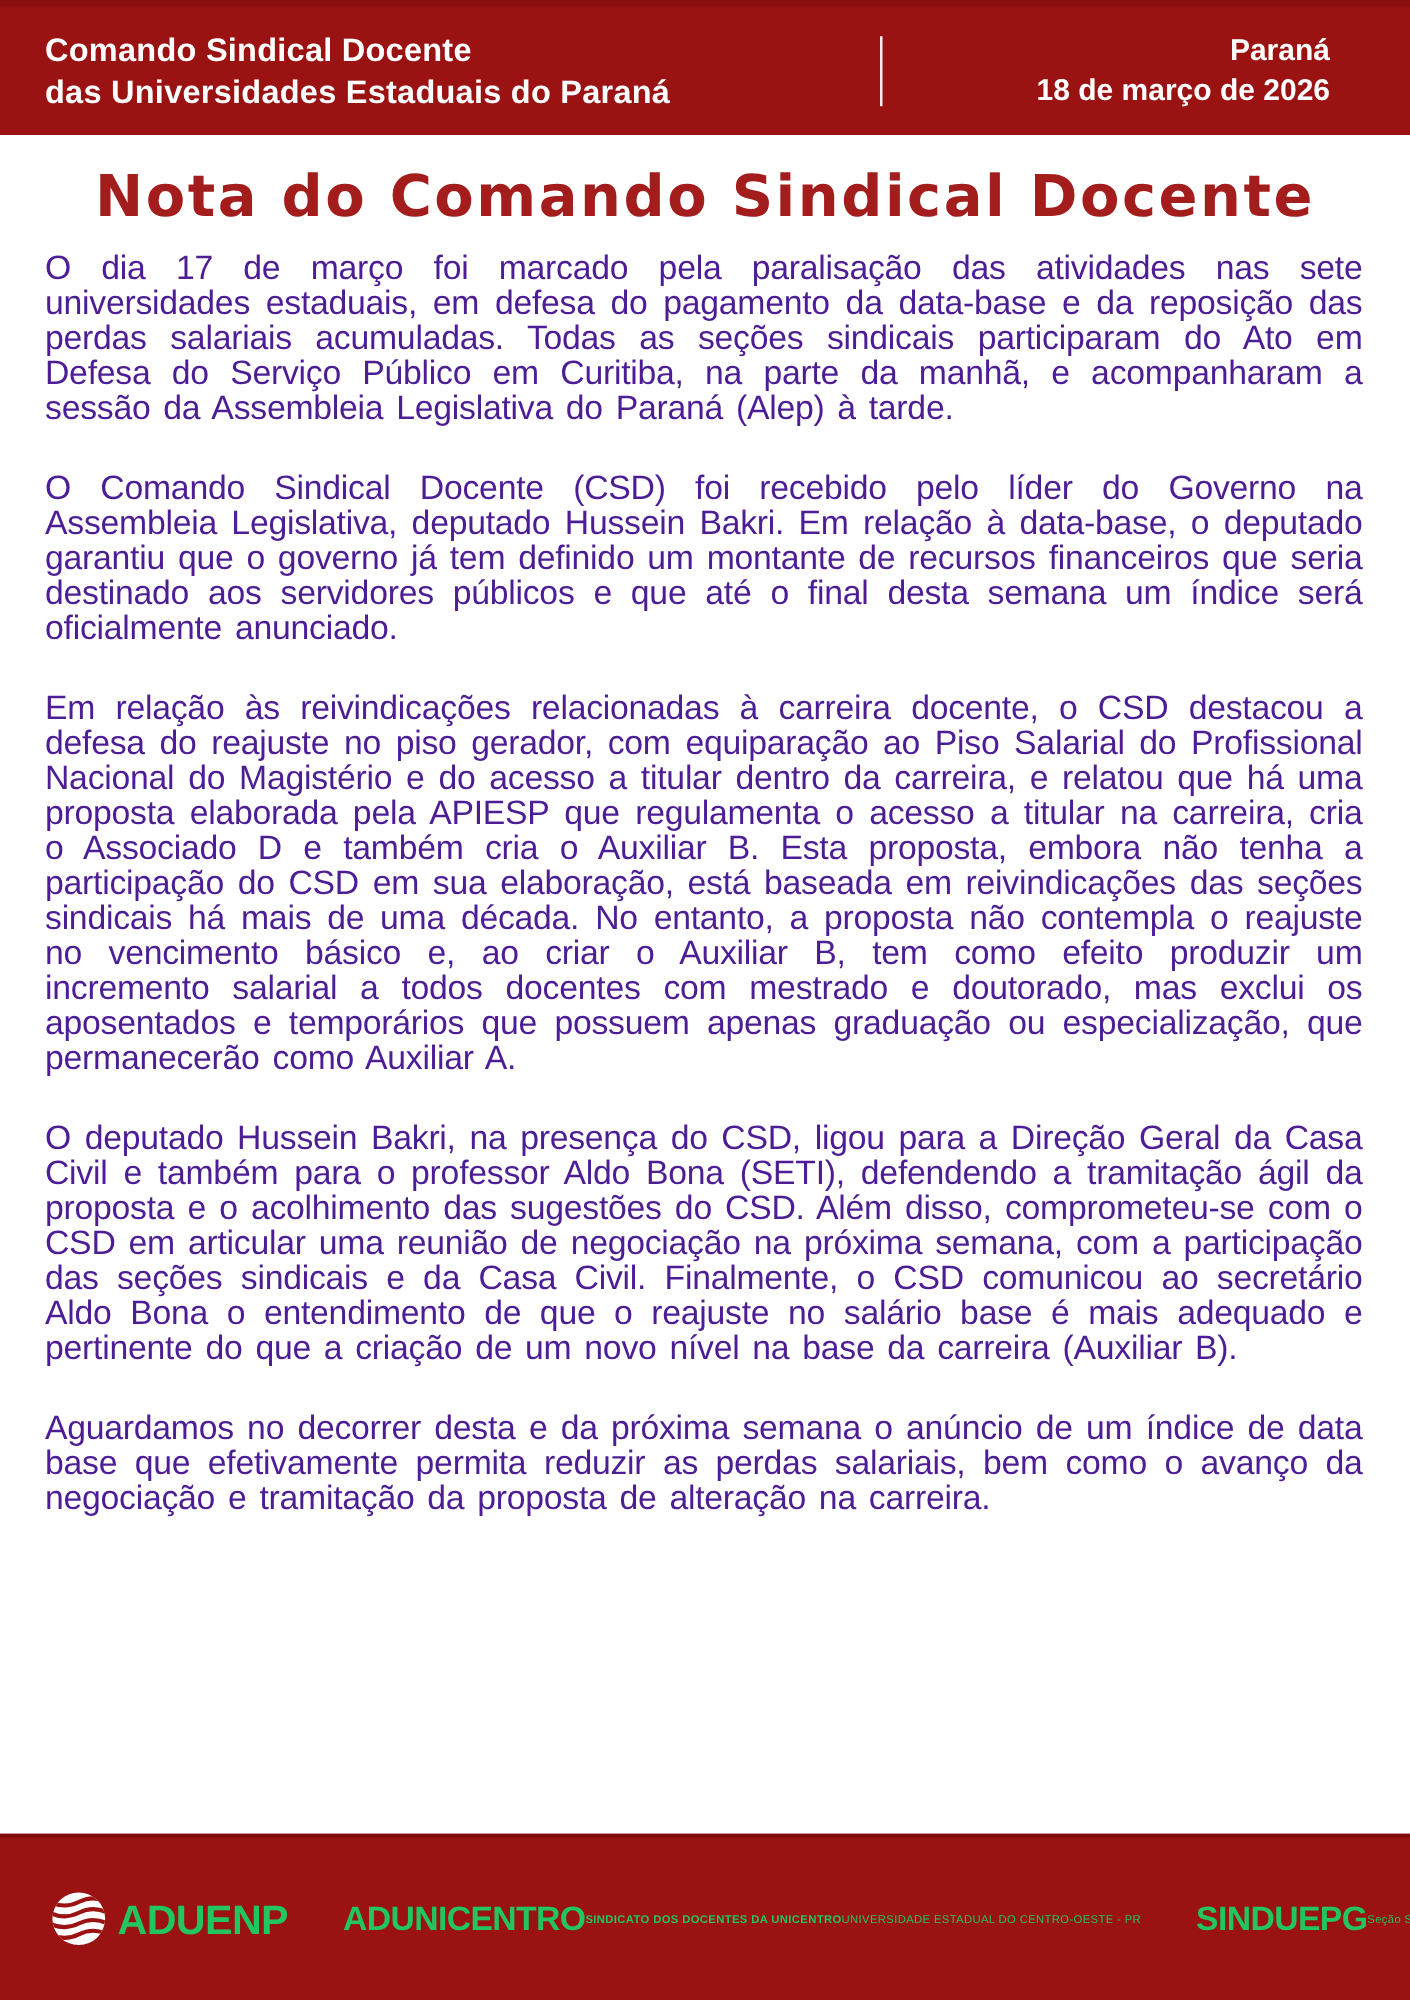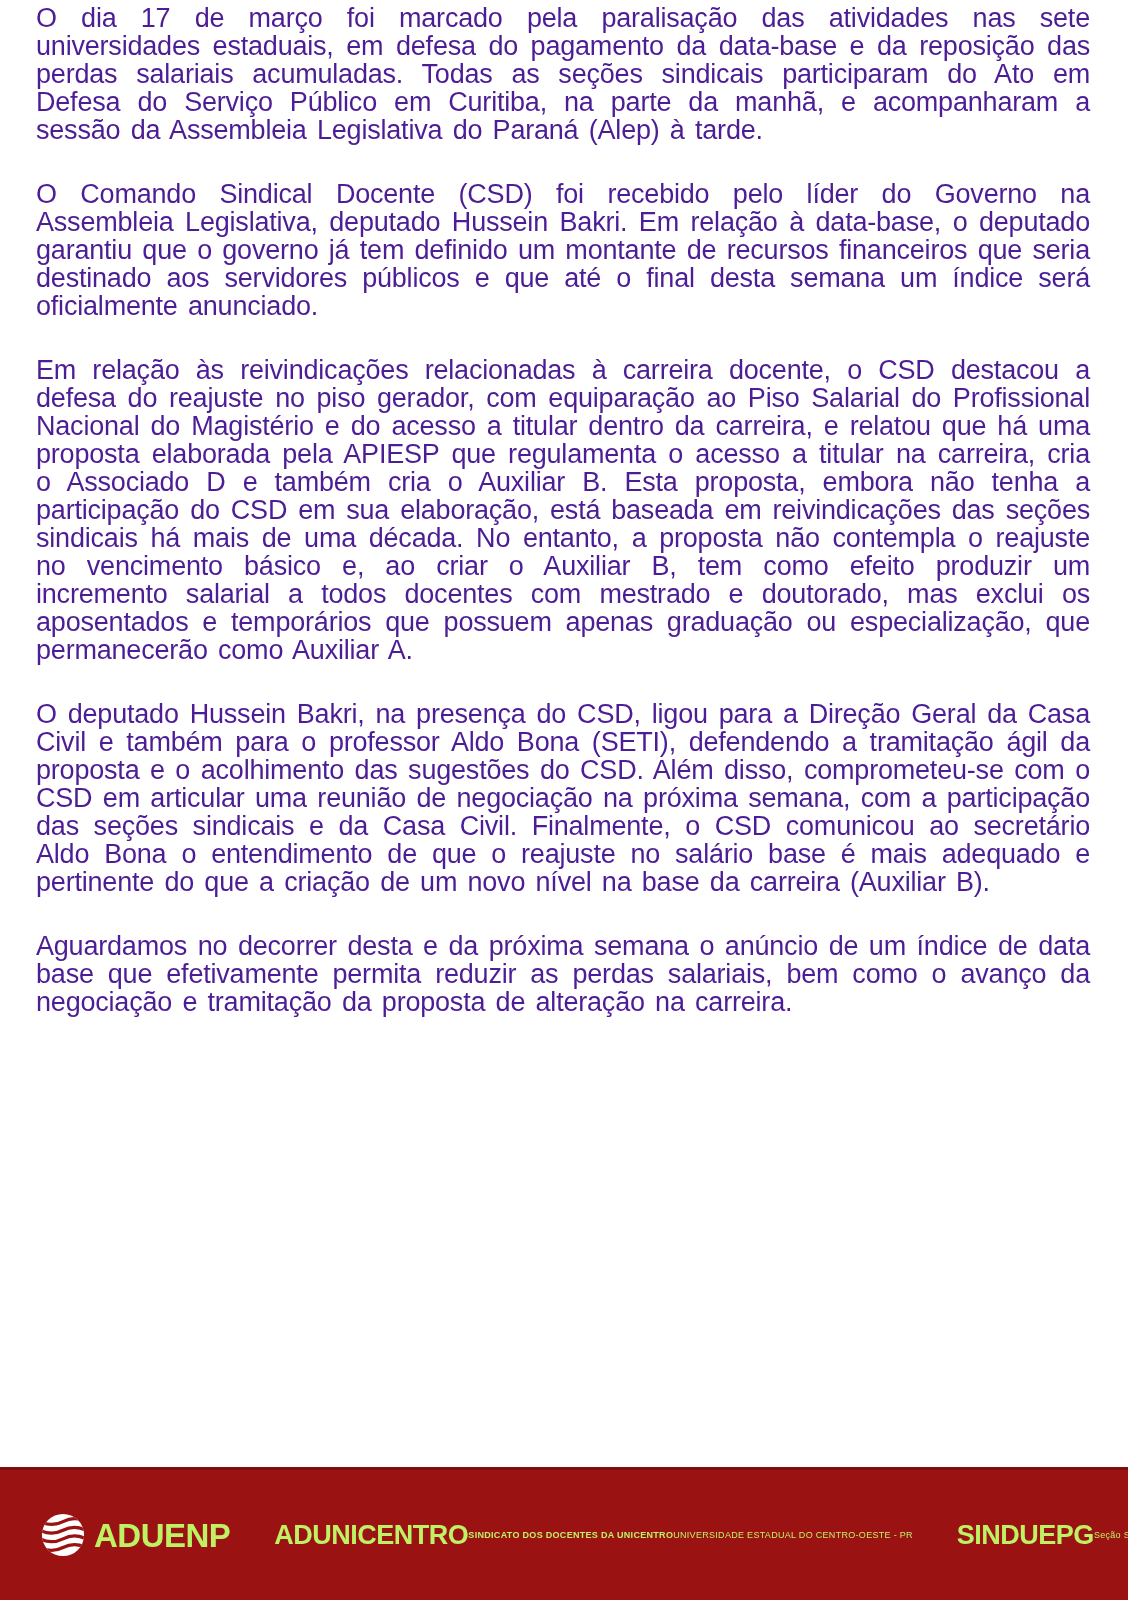--- a/index.html
+++ b/index.html
@@ -67,21 +67,21 @@
   .content p { margin-bottom: 36px; }
   .content p:last-child { margin-bottom: 0; }
 
   
   .footer {
     flex: 0 0 133px; height: 133px;
     background: #9a1212;
     border-top: 3px solid #7f0d0d;
     display: flex; align-items: center; justify-content: space-between;
     padding: 0 40px;
-    color: #bef264;
+    color: #22c55e;
     gap: 14px;
   }
   .logo { display: flex; flex-direction: row; align-items: center; text-align: center; margin-left: 30px; }
   .logo-row { display: flex; flex-direction: row; align-items: center; gap: 8px; }
   .logo-name {
     font-weight: bold;
     letter-spacing: -0.5px;
     line-height: 1;
     white-space: nowrap;
   }
@@ -115,21 +115,33 @@
     border: 2px solid #fff; margin-top: 2px; padding: 0 2px; line-height: 15px;
     text-align: center; white-space: nowrap;
   }
   .footer svg { display: block; }
 </style>
 </head>
 <body>
 
 <div class="page">
 
+  <div class="header">
+    <div class="header-left">
+      <div>Comando Sindical Docente</div>
+      <div>das Universidades Estaduais do Paraná</div>
+    </div>
+    <div class="header-sep"></div>
+    <div class="header-right">
+      <div>Paraná</div>
+      <div>18 de março de 2026</div>
+    </div>
+  </div>
 
+  <h1 class="note-title">Nota do Comando Sindical Docente</h1>
 
   <div class="content">
     <p>O dia 17 de março foi marcado pela paralisação das atividades nas sete universidades estaduais, em defesa do pagamento da data-base e da reposição das perdas salariais acumuladas. Todas as seções sindicais participaram do Ato em Defesa do Serviço Público em Curitiba, na parte da manhã, e acompanharam a sessão da Assembleia Legislativa do Paraná (Alep) à tarde.</p>
     <p>O Comando Sindical Docente (CSD) foi recebido pelo líder do Governo na Assembleia Legislativa, deputado Hussein Bakri. Em relação à data-base, o deputado garantiu que o governo já tem definido um montante de recursos financeiros que seria destinado aos servidores públicos e que até o final desta semana um índice será oficialmente anunciado.</p>
     <p>Em relação às reivindicações relacionadas à carreira docente, o CSD destacou a defesa do reajuste no piso gerador, com equiparação ao Piso Salarial do Profissional Nacional do Magistério e do acesso a titular dentro da carreira, e relatou que há uma proposta elaborada pela APIESP que regulamenta o acesso a titular na carreira, cria o Associado D e também cria o Auxiliar B. Esta proposta, embora não tenha a participação do CSD em sua elaboração, está baseada em reivindicações das seções sindicais há mais de uma década. No entanto, a proposta não contempla o reajuste no vencimento básico e, ao criar o Auxiliar B, tem como efeito produzir um incremento salarial a todos docentes com mestrado e doutorado, mas exclui os aposentados e temporários que possuem apenas graduação ou especialização, que permanecerão como Auxiliar A.</p>
     <p>O deputado Hussein Bakri, na presença do CSD, ligou para a Direção Geral da Casa Civil e também para o professor Aldo Bona (SETI), defendendo a tramitação ágil da proposta e o acolhimento das sugestões do CSD. Além disso, comprometeu-se com o CSD em articular uma reunião de negociação na próxima semana, com a participação das seções sindicais e da Casa Civil. Finalmente, o CSD comunicou ao secretário Aldo Bona o entendimento de que o reajuste no salário base é mais adequado e pertinente do que a criação de um novo nível na base da carreira (Auxiliar B).</p>
     <p>Aguardamos no decorrer desta e da próxima semana o anúncio de um índice de data base que efetivamente permita reduzir as perdas salariais, bem como o avanço da negociação e tramitação da proposta de alteração na carreira.</p>
   </div>
 
   <div class="footer">

